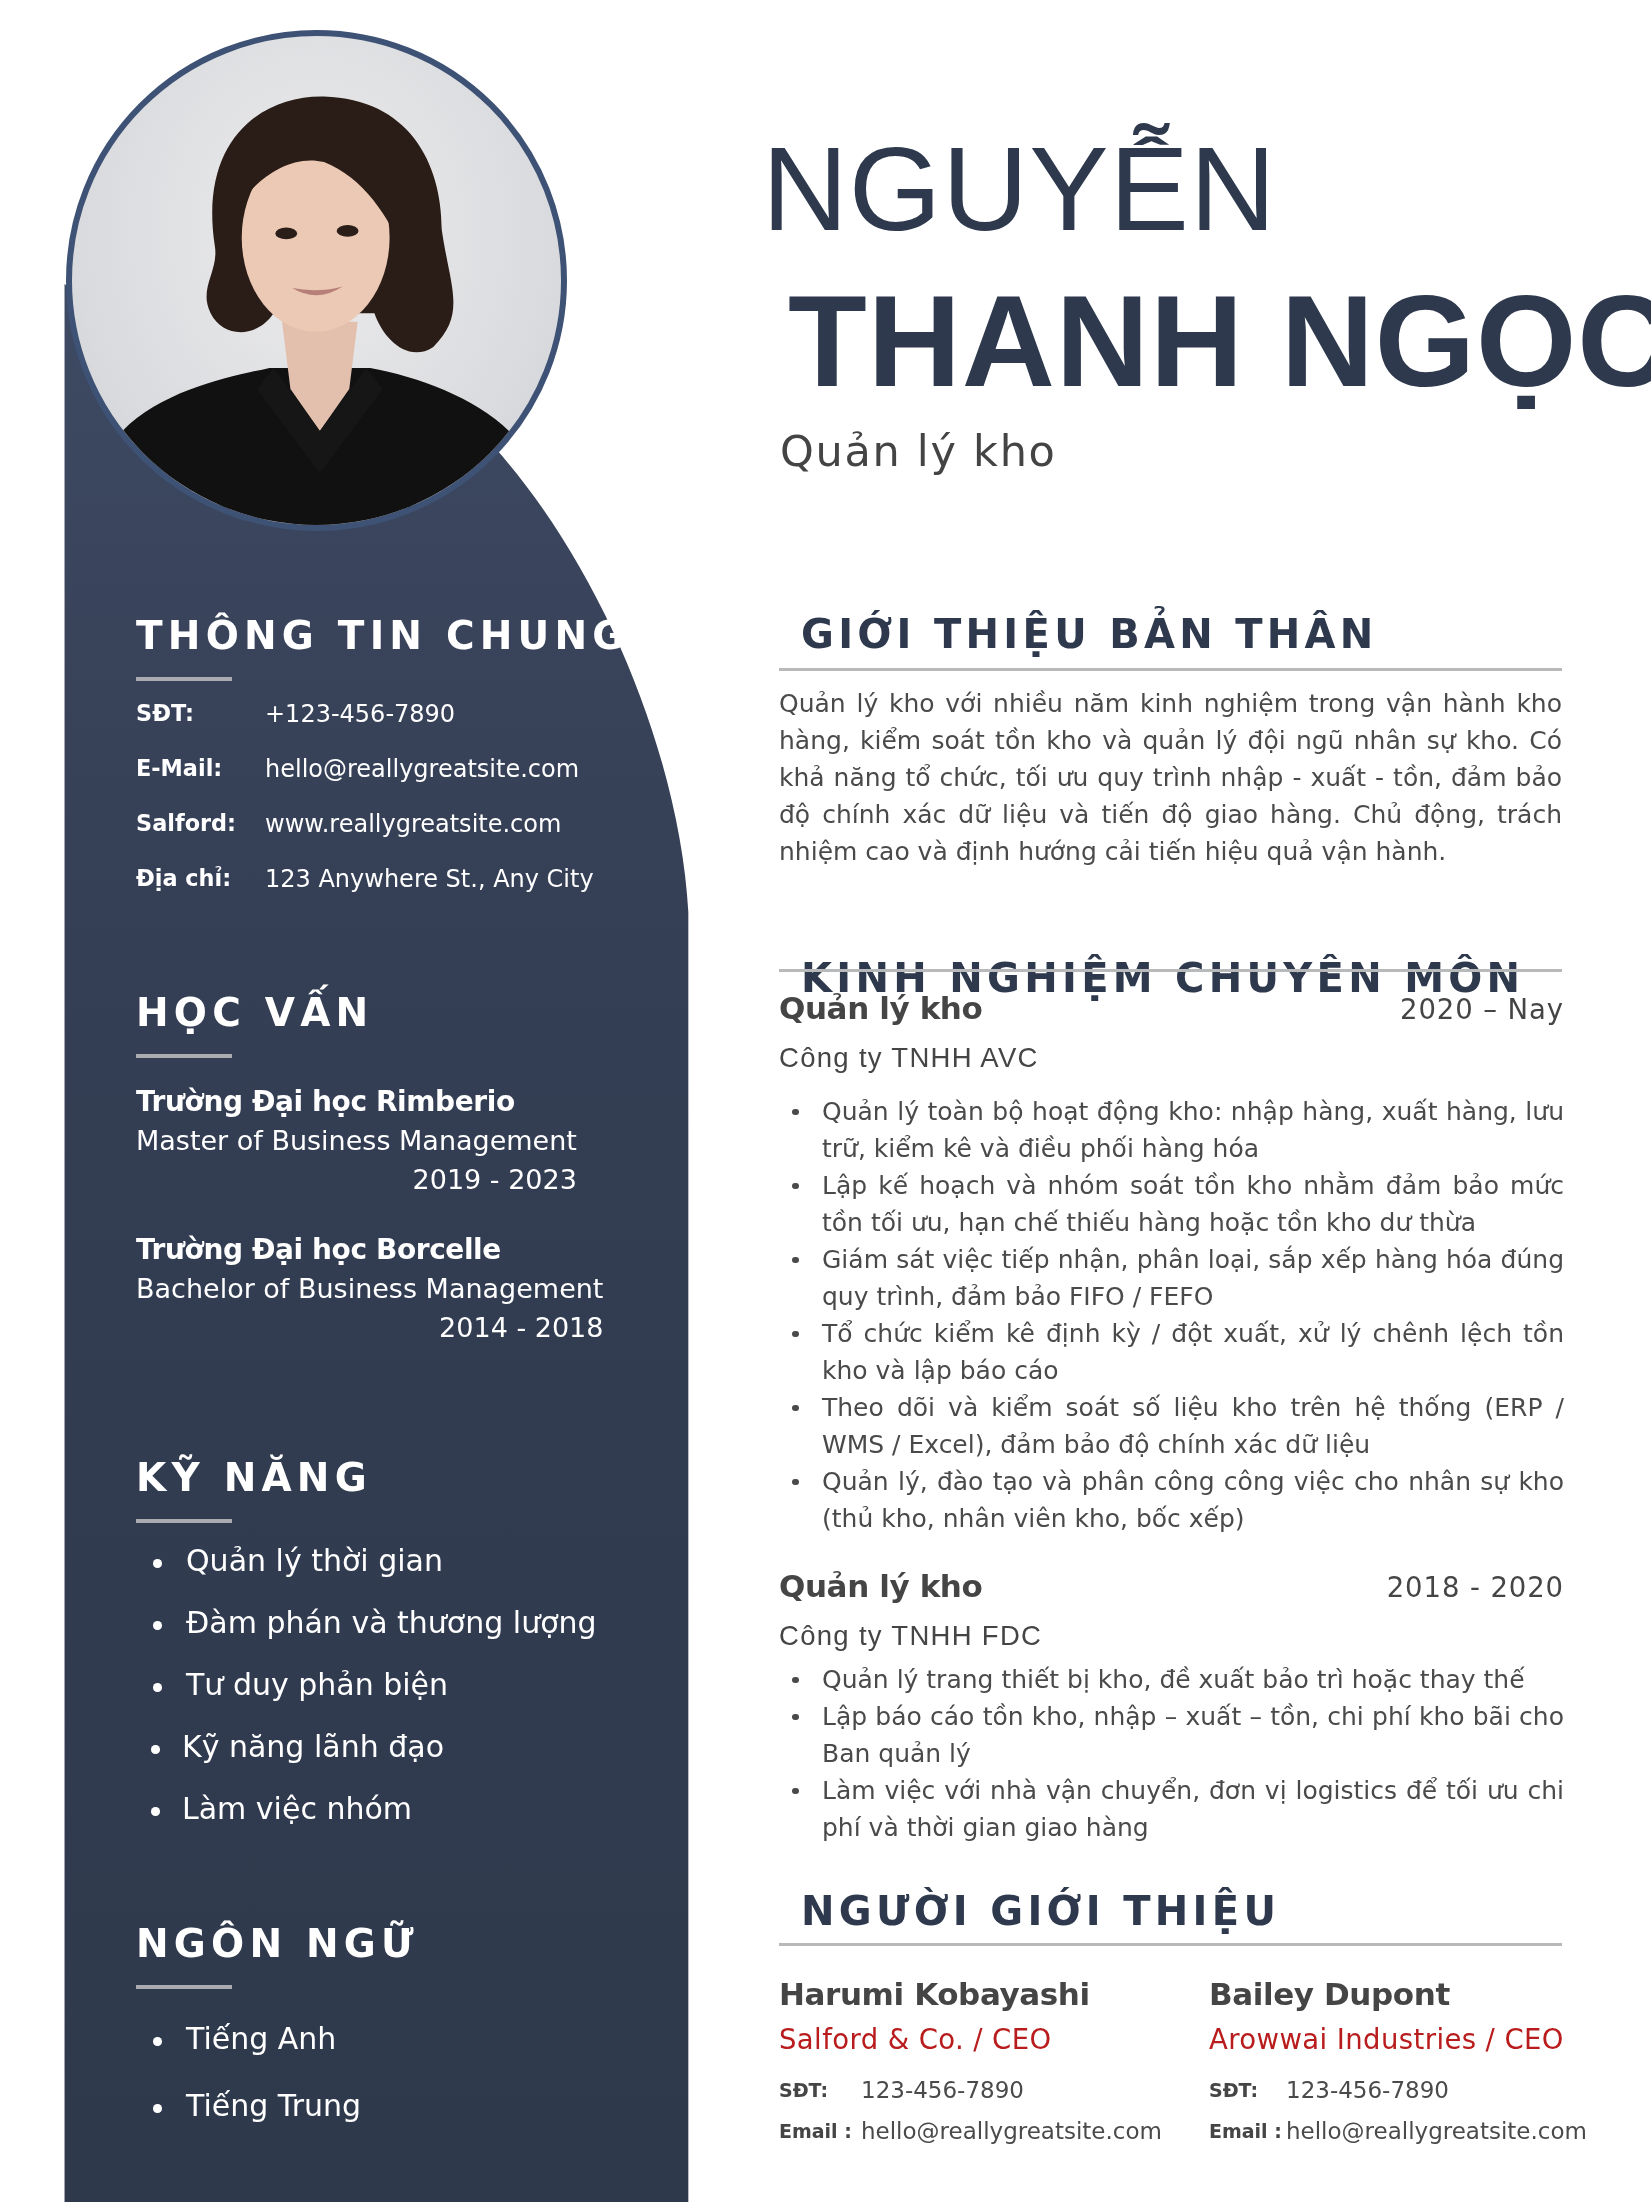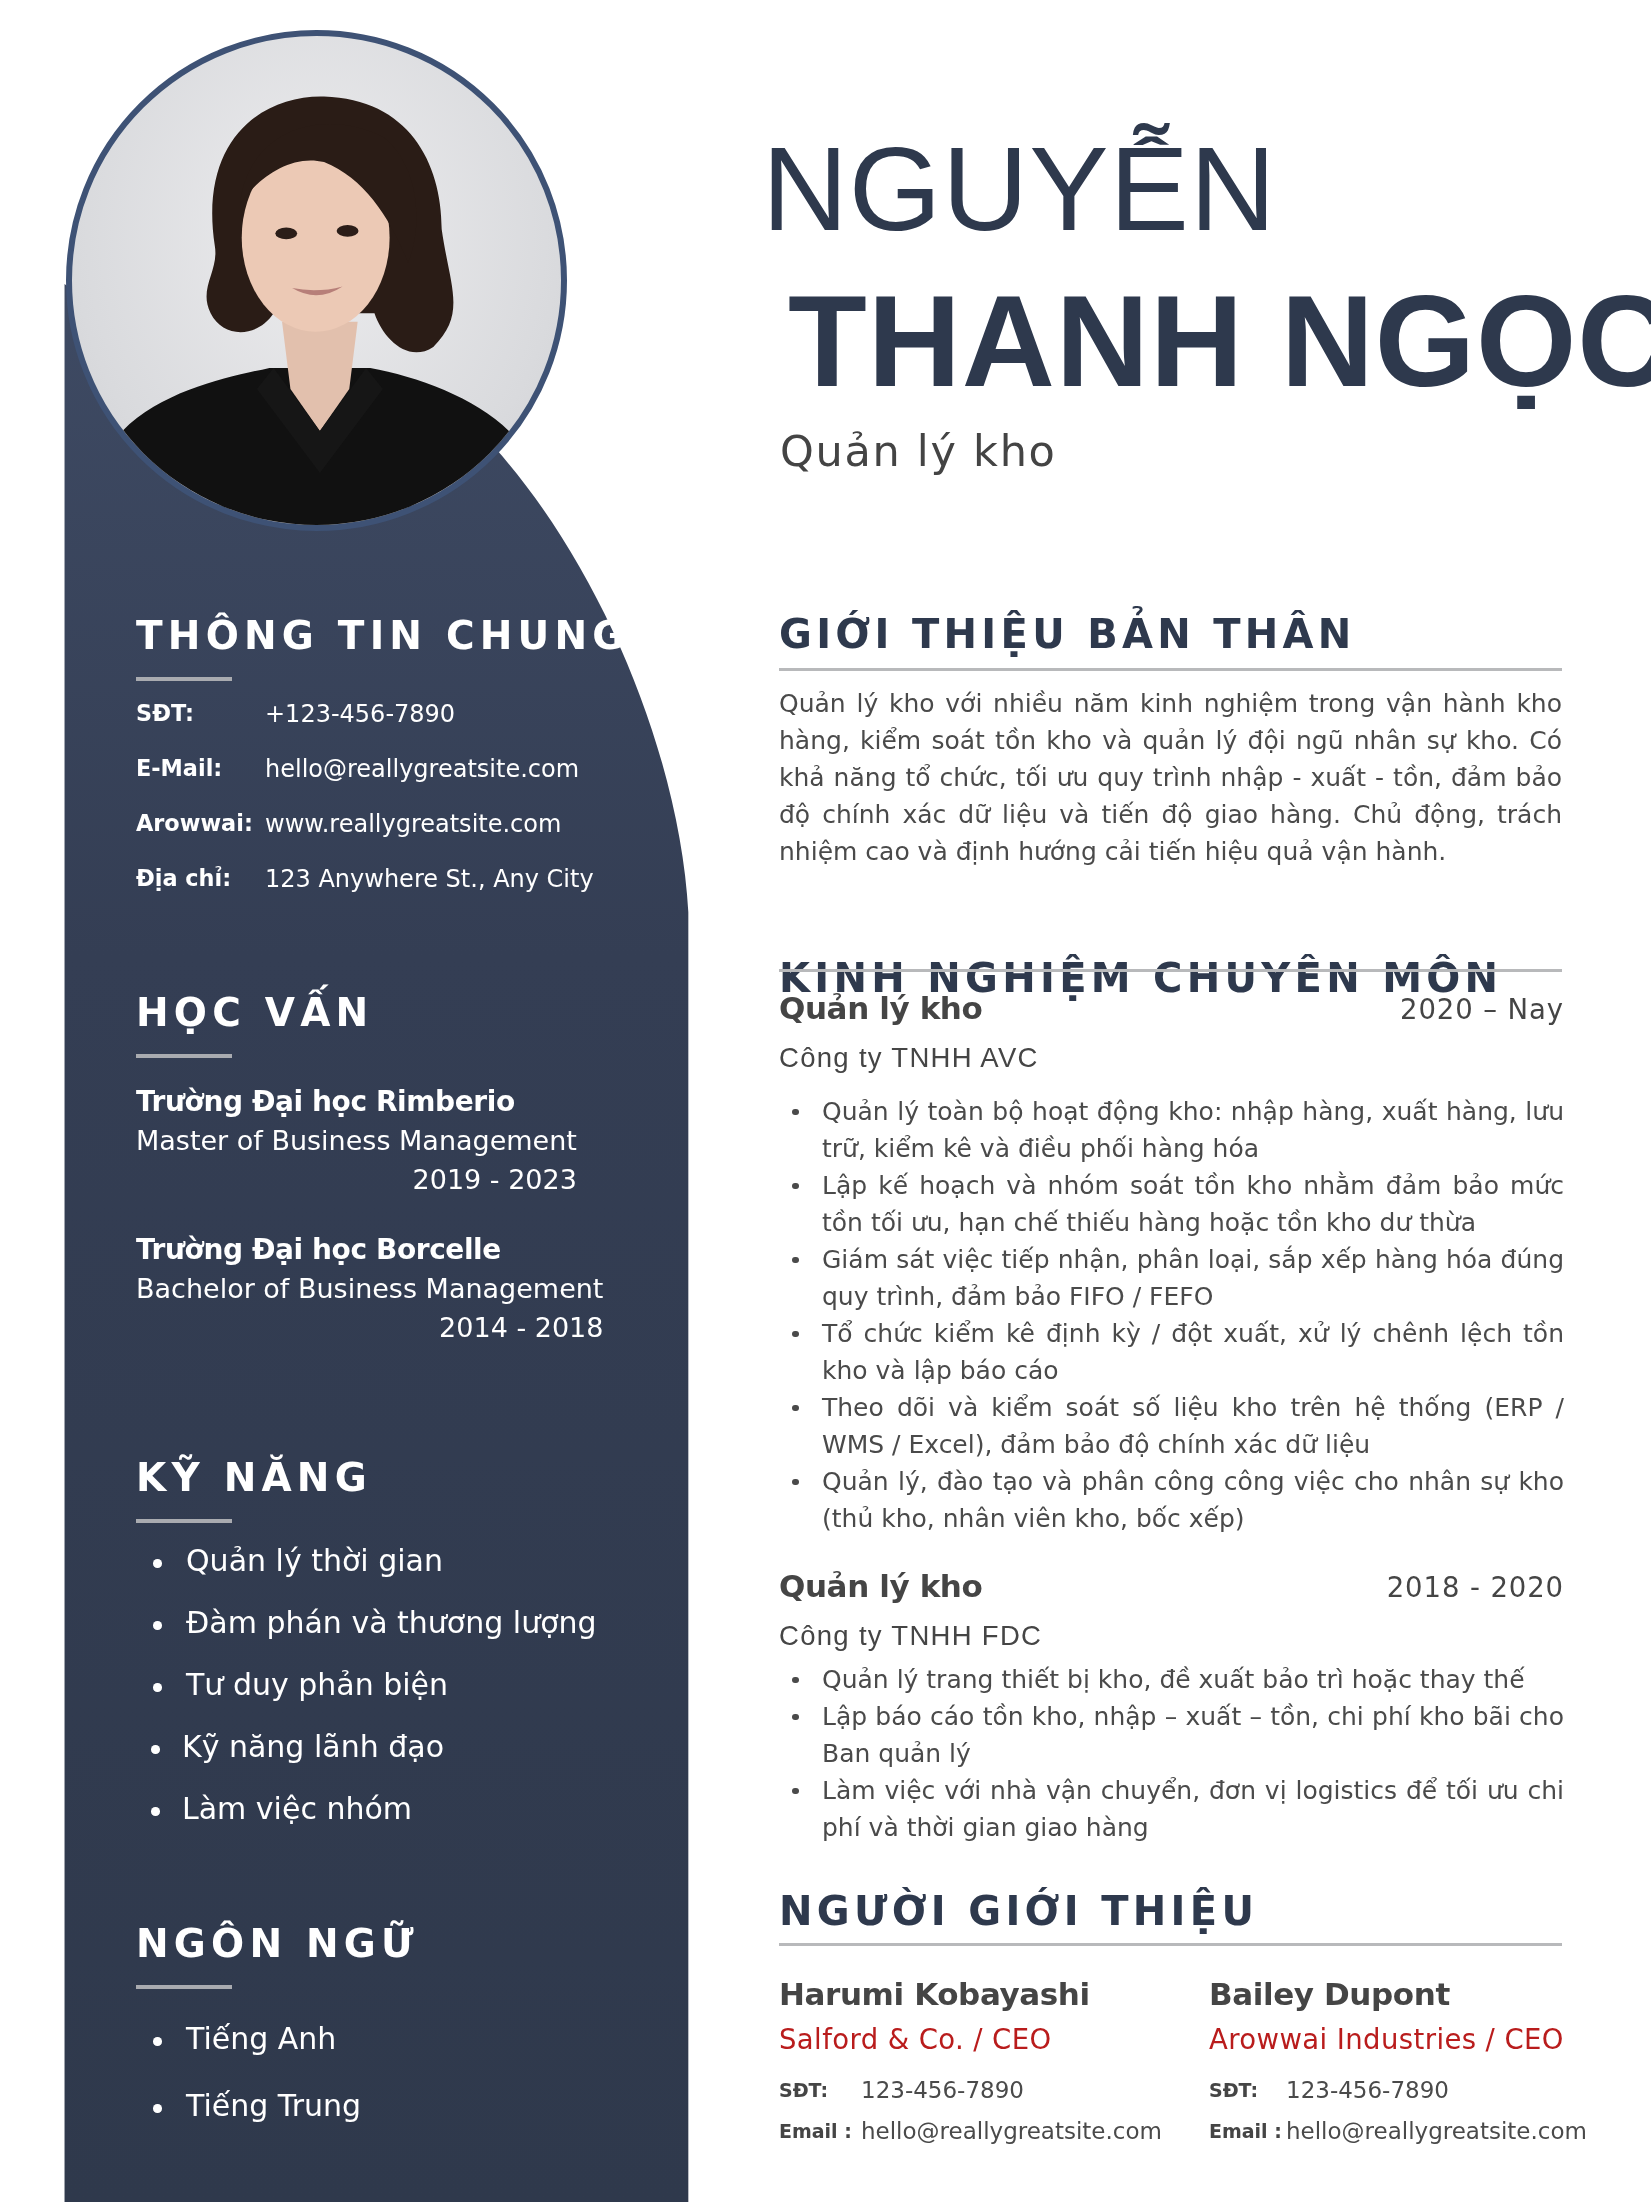--- a/index.html
+++ b/index.html
@@ -31,21 +31,21 @@
 
   .side-list { list-style: none; }
   .side-list li { position: relative; font-family: "DejaVu Sans", sans-serif; font-size: 30px; color: #ffffff; line-height: 1; white-space: nowrap; }
   .side-list li .bullet-dot { position: absolute; width: 8.6px; height: 8.6px; border-radius: 50%; background: #ffffff; top: 13px; }
 
   
   .name-1 { position: absolute; left: 762px; top: 129px; font-family: "Liberation Sans", sans-serif; font-size: 119px; color: #2e394d; line-height: 1; white-space: nowrap; letter-spacing: 0.9px; }
   .name-2 { position: absolute; left: 788px; top: 277px; font-family: "Liberation Sans", sans-serif; font-weight: bold; font-size: 129px; color: #2e394d; line-height: 1; white-space: nowrap; letter-spacing: 0.9px; }
   .job-title { position: absolute; left: 780px; top: 430px; font-family: "DejaVu Sans", sans-serif; font-size: 43px; color: #444444; line-height: 1; letter-spacing: 1.7px; white-space: nowrap; }
 
-  .main-heading { position: absolute; left: 779px; font-family: "DejaVu Sans", sans-serif; font-weight: bold; font-size: 40px; letter-spacing: 4.3px; color: #2e394d; line-height: 1; white-space: nowrap; }
+  .main-heading { position: absolute; left: 801px; font-family: "DejaVu Sans", sans-serif; font-weight: bold; font-size: 40px; letter-spacing: 4.3px; color: #2e394d; line-height: 1; white-space: nowrap; }
   .main-rule { position: absolute; left: 779px; width: 783px; height: 3.4px; background: #b8b9bb; }
 
   .summary { position: absolute; left: 779px; top: 685px; width: 783px; font-family: "DejaVu Sans", sans-serif; font-size: 25px; line-height: 37px; color: #4a4a4a; text-align: justify; text-align-last: left; }
 
   .job-head { position: absolute; left: 779px; width: 785px; height: 38px; }
   .job-role { position: absolute; left: 0; top: 0; font-family: "DejaVu Sans", sans-serif; font-weight: bold; font-size: 31px; color: #454545; line-height: 1; white-space: nowrap; letter-spacing: -0.4px; }
   .job-dates { position: absolute; right: 0; top: 3.4px; font-family: "DejaVu Sans", sans-serif; font-size: 27.5px; color: #454545; line-height: 1; white-space: nowrap; letter-spacing: 0.9px; }
   .job-company { position: absolute; left: 779px; font-family: Liberation Sans, sans-serif; font-size: 27.5px; color: #454545; line-height: 1; white-space: nowrap; letter-spacing: 1.3px; }
 
   .bullets { position: absolute; left: 779px; width: 785px; list-style: none; }
@@ -102,21 +102,21 @@
 
 <div class="contact-row" style="top:702px;">
   <span class="contact-label">SĐT:</span>
   <span class="contact-value">+123-456-7890</span>
 </div>
 <div class="contact-row" style="top:757px;">
   <span class="contact-label">E-Mail:</span>
   <span class="contact-value">hello@reallygreatsite.com</span>
 </div>
 <div class="contact-row" style="top:812px;">
-  <span class="contact-label">Arowwai:</span>
+  <span class="contact-label">Salford:</span>
   <span class="contact-value">www.reallygreatsite.com</span>
 </div>
 <div class="contact-row" style="top:867px;">
   <span class="contact-label">Địa chỉ:</span>
   <span class="contact-value">123 Anywhere St., Any City</span>
 </div>
 
 <div class="side" style="top:993px;">
   <div class="side-heading">HỌC VẤN</div>
   <div class="side-rule"></div>

